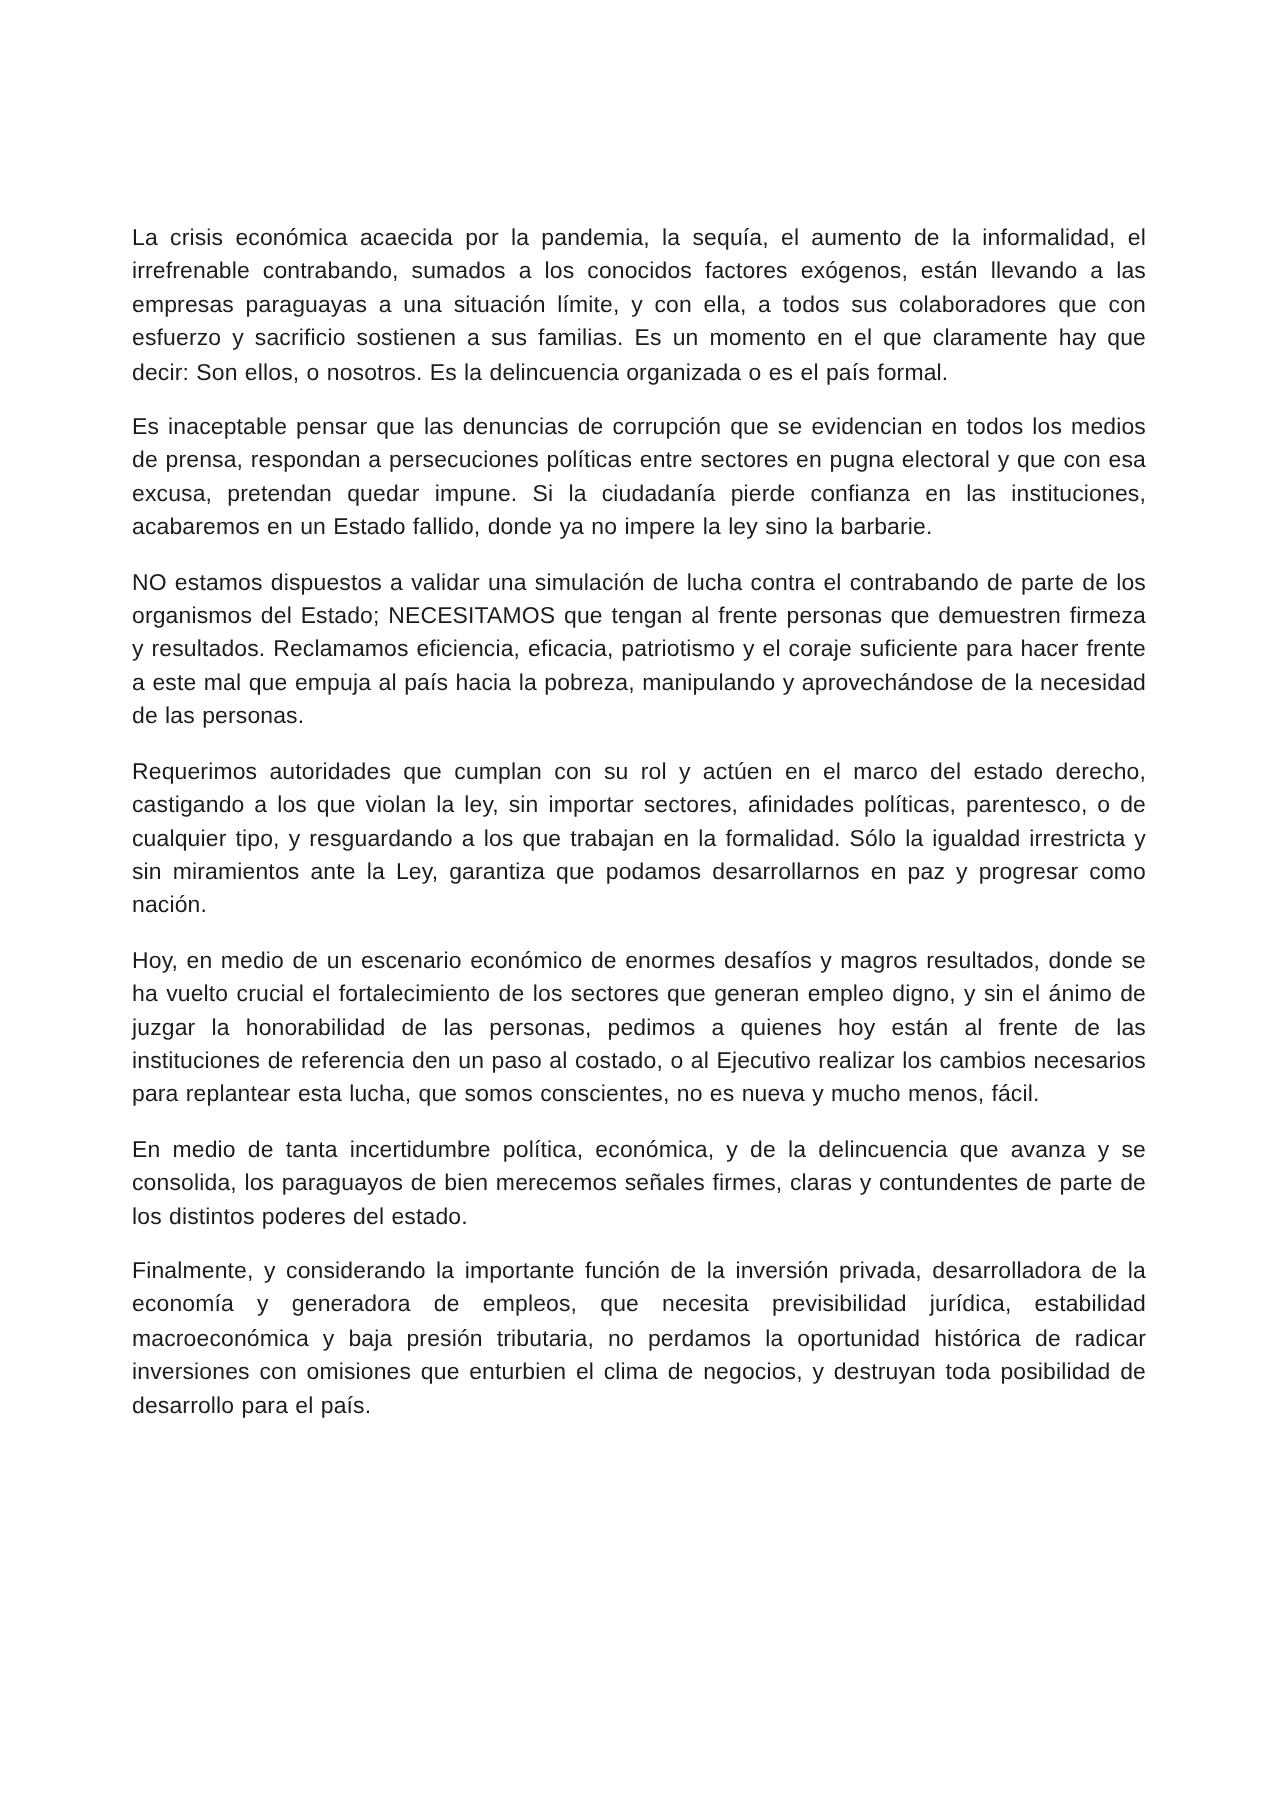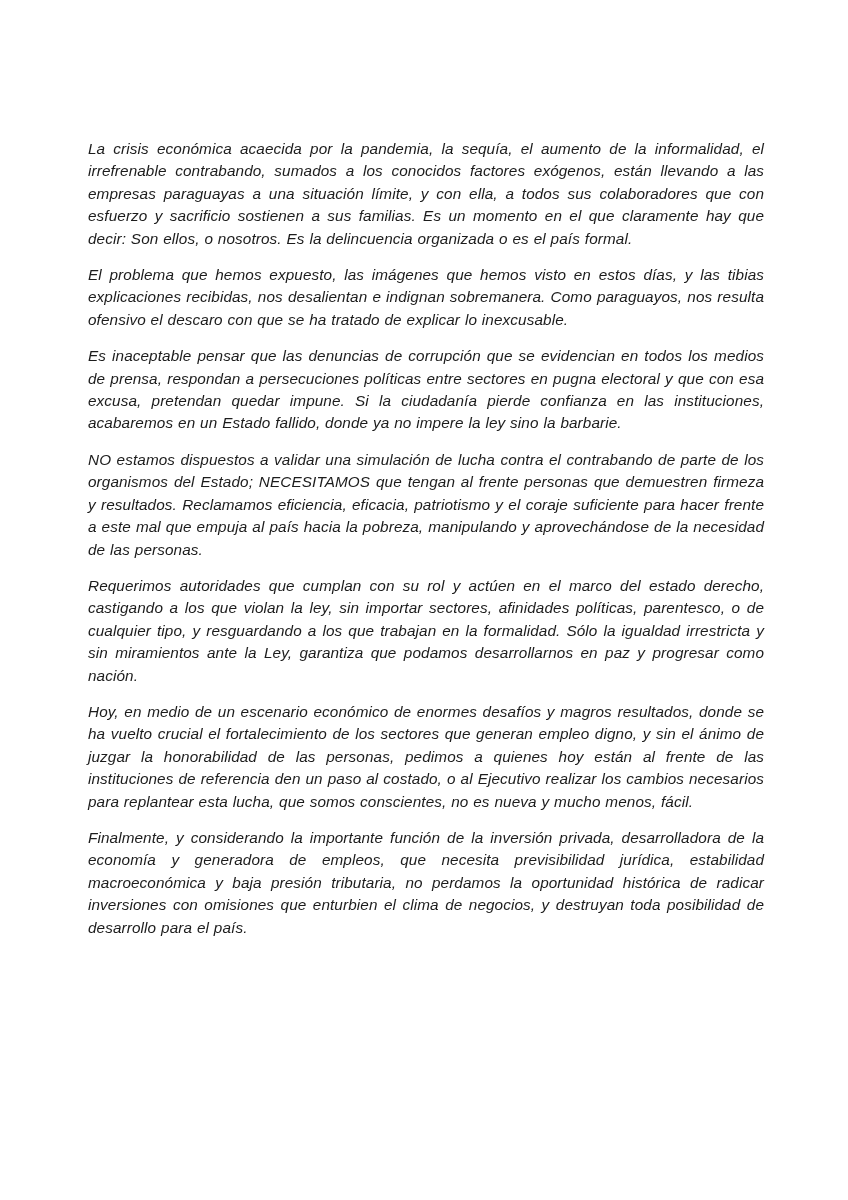--- a/index.html
+++ b/index.html
@@ -11,44 +11,43 @@
     position: relative;
     width: 848px;
     height: 1200px;
     background: #ffffff;
     overflow: hidden;
     font-family: "Liberation Sans", sans-serif;
   }
   .content {
     position: absolute;
     left: 88px;
-    top: 138px;
+    top: 148px;
     width: 676px;
     color: #1c1c1c;
     font-size: 15.3px;
     line-height: 22.4px;
-    font-style: italic;
   }
   .content p {
     margin: 0 0 14px 0;
     text-align: justify;
     text-justify: inter-word;
     letter-spacing: 0.1px;
     word-spacing: 0.5px;
   }
   .content p:last-child {
     margin-bottom: 0;
   }
 </style>
 </head>
 <body>
 
 <div class="page">
   <div class="content">
     <p>La crisis económica acaecida por la pandemia, la sequía, el aumento de la informalidad, el irrefrenable contrabando, sumados a los conocidos factores exógenos, están llevando a las empresas paraguayas a una situación límite, y con ella, a todos sus colaboradores que con esfuerzo y sacrificio sostienen a sus familias. Es un momento en el que claramente hay que decir: Son ellos, o nosotros. Es la delincuencia organizada o es el país formal.</p>
-    <p>El problema que hemos expuesto, las imágenes que hemos visto en estos días, y las tibias explicaciones recibidas, nos desalientan e indignan sobremanera. Como paraguayos, nos resulta ofensivo el descaro con que se ha tratado de explicar lo inexcusable.</p>
     <p>Es inaceptable pensar que las denuncias de corrupción que se evidencian en todos los medios de prensa, respondan a persecuciones políticas entre sectores en pugna electoral y que con esa excusa, pretendan quedar impune. Si la ciudadanía pierde confianza en las instituciones, acabaremos en un Estado fallido, donde ya no impere la ley sino la barbarie.</p>
     <p>NO estamos dispuestos a validar una simulación de lucha contra el contrabando de parte de los organismos del Estado; NECESITAMOS que tengan al frente personas que demuestren firmeza y resultados. Reclamamos eficiencia, eficacia, patriotismo y el coraje suficiente para hacer frente a este mal que empuja al país hacia la pobreza, manipulando y aprovechándose de la necesidad de las personas.</p>
     <p>Requerimos autoridades que cumplan con su rol y actúen en el marco del estado derecho, castigando a los que violan la ley, sin importar sectores, afinidades políticas, parentesco, o de cualquier tipo, y resguardando a los que trabajan en la formalidad.  Sólo la igualdad irrestricta y sin miramientos ante la Ley, garantiza que podamos desarrollarnos en paz y progresar como nación.</p>
     <p>Hoy, en medio de un escenario económico de enormes desafíos y magros resultados, donde se ha vuelto crucial el fortalecimiento de los sectores que generan empleo digno, y sin el ánimo de juzgar la honorabilidad de las personas, pedimos a quienes hoy están al frente de las instituciones de referencia den un paso al costado, o al Ejecutivo realizar los cambios necesarios para replantear esta lucha, que somos conscientes, no es nueva y mucho menos, fácil.</p>
+    <p>En medio de tanta incertidumbre política, económica, y de la delincuencia que avanza y se consolida, los paraguayos de bien merecemos señales firmes, claras y contundentes de parte de los distintos poderes del estado.</p>
     <p>Finalmente, y considerando la importante función de la inversión privada, desarrolladora de la economía y generadora de empleos, que necesita previsibilidad jurídica, estabilidad macroeconómica y baja presión tributaria, no perdamos la oportunidad histórica de radicar inversiones con omisiones que enturbien el clima de negocios, y destruyan toda posibilidad de desarrollo para el país.</p>
   </div>
 </div>
 
 </body></html>

